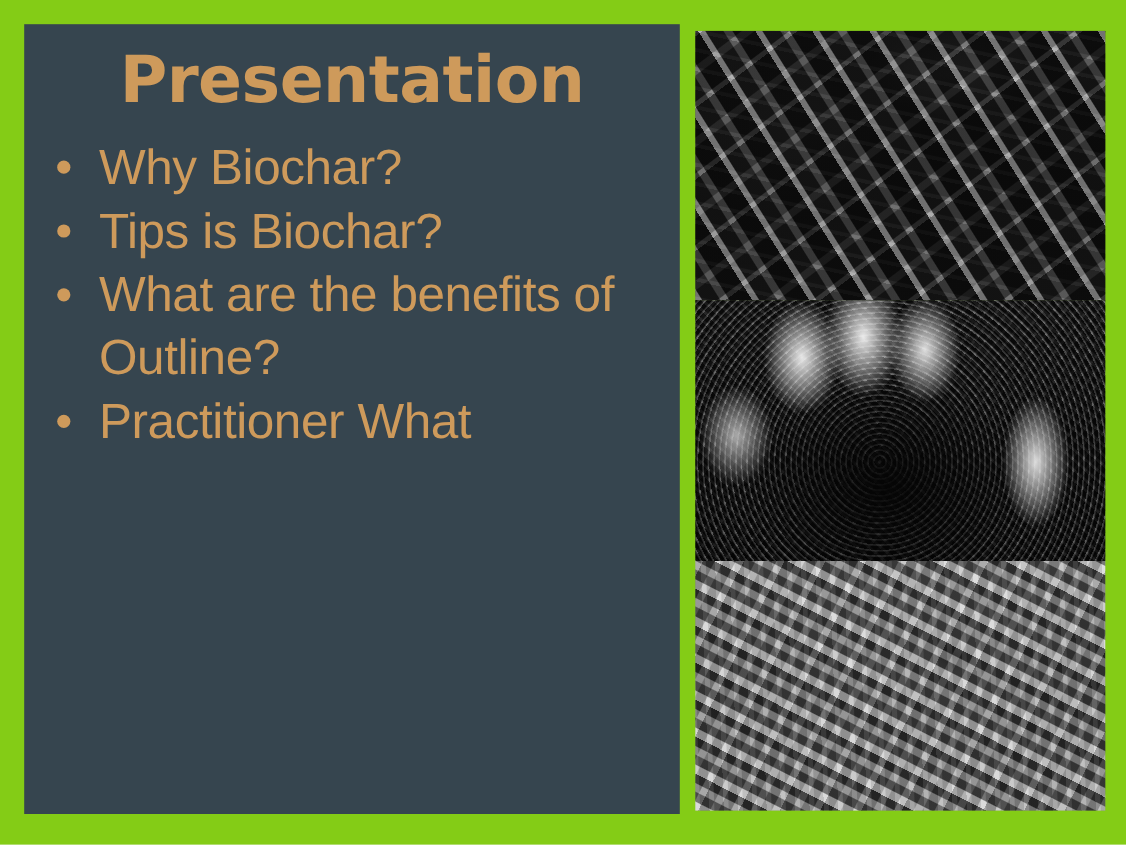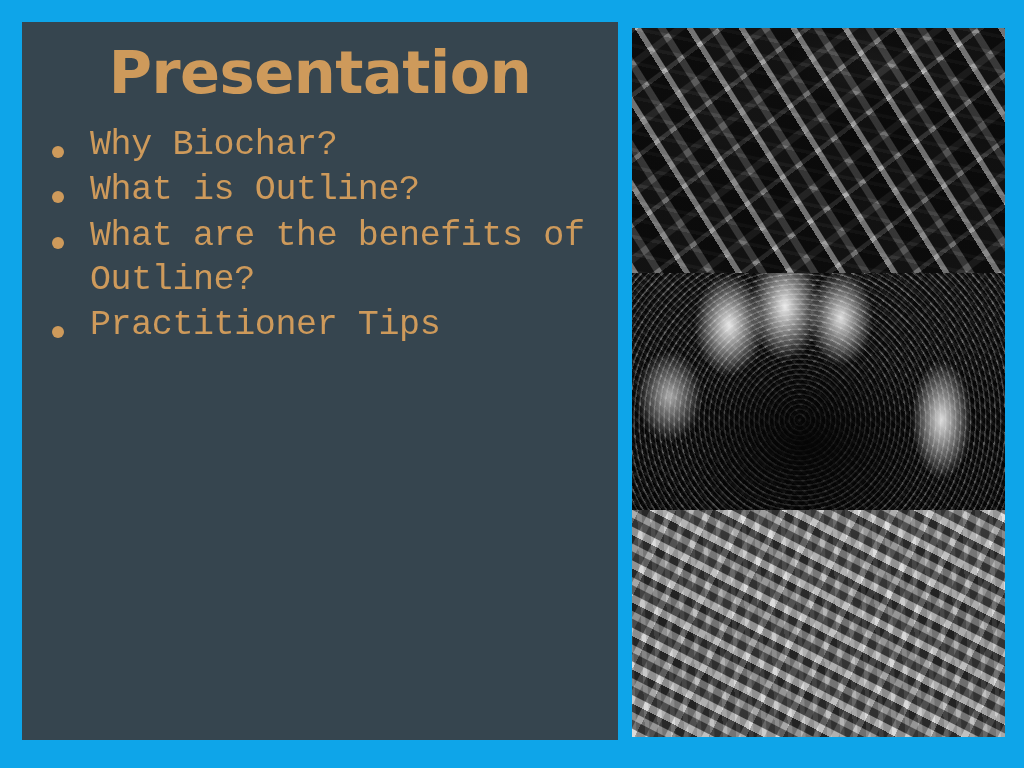--- a/index.html
+++ b/index.html
@@ -4,21 +4,21 @@
 <style>
   html, body {
     margin: 0;
     padding: 0;
     background: #ffffff;
   }
   #slide {
     position: relative;
     width: 1024px;
     height: 768px;
-    background: #0ea5e9;
+    background: #84cc16;
     overflow: hidden;
     font-family: "Liberation Sans", sans-serif;
   }
 
   
   #text-panel {
     position: absolute;
     left: 22px;
     top: 22px;
     width: 596px;
@@ -42,23 +42,23 @@
   }
 
   #outline-list {
     list-style: none;
     margin: 16px 0 0 0;
     padding: 0 6px 0 10px;
   }
   #outline-list li {
     position: relative;
     color: #ce9a5b;
-    font-family: Liberation Mono, monospace;
+    font-family: Liberation Sans, sans-serif;
     font-weight: 300;
-    font-size: 35px;
+    font-size: 45px;
     line-height: 1.27;
     padding-left: 48px;
     margin-bottom: 1px;
     letter-spacing: -0.4px;
   }
   #outline-list li .bullet-dot {
     position: absolute;
     left: 10px;
     top: 23px;
     width: 12px;
@@ -160,29 +160,29 @@
       <span>Presentation</span><br>
     </h1>
 
     <ul id="outline-list">
       <li>
         <span class="bullet-dot"></span>
         <span>Why Biochar?</span>
       </li>
       <li>
         <span class="bullet-dot"></span>
-        <span>What is Outline?</span>
+        <span>Tips is Biochar?</span>
       </li>
       <li>
         <span class="bullet-dot"></span>
         <span>What are the benefits of Outline?</span>
       </li>
       <li>
         <span class="bullet-dot"></span>
-        <span>Practitioner Tips</span>
+        <span>Practitioner What</span>
       </li>
     </ul>
 
   </div>
 
   <div id="photo-column">
     <div class="photo" id="photo-charcoal-chunks" aria-label="Black and white photo of large charred wood chunks and charcoal sticks"></div>
     <div class="photo" id="photo-hand-biochar" aria-label="Black and white photo of a hand holding a mound of dark granular biochar"></div>
     <div class="photo" id="photo-crushed-char" aria-label="Black and white photo of crushed light gray charcoal pieces"></div>
   </div>

